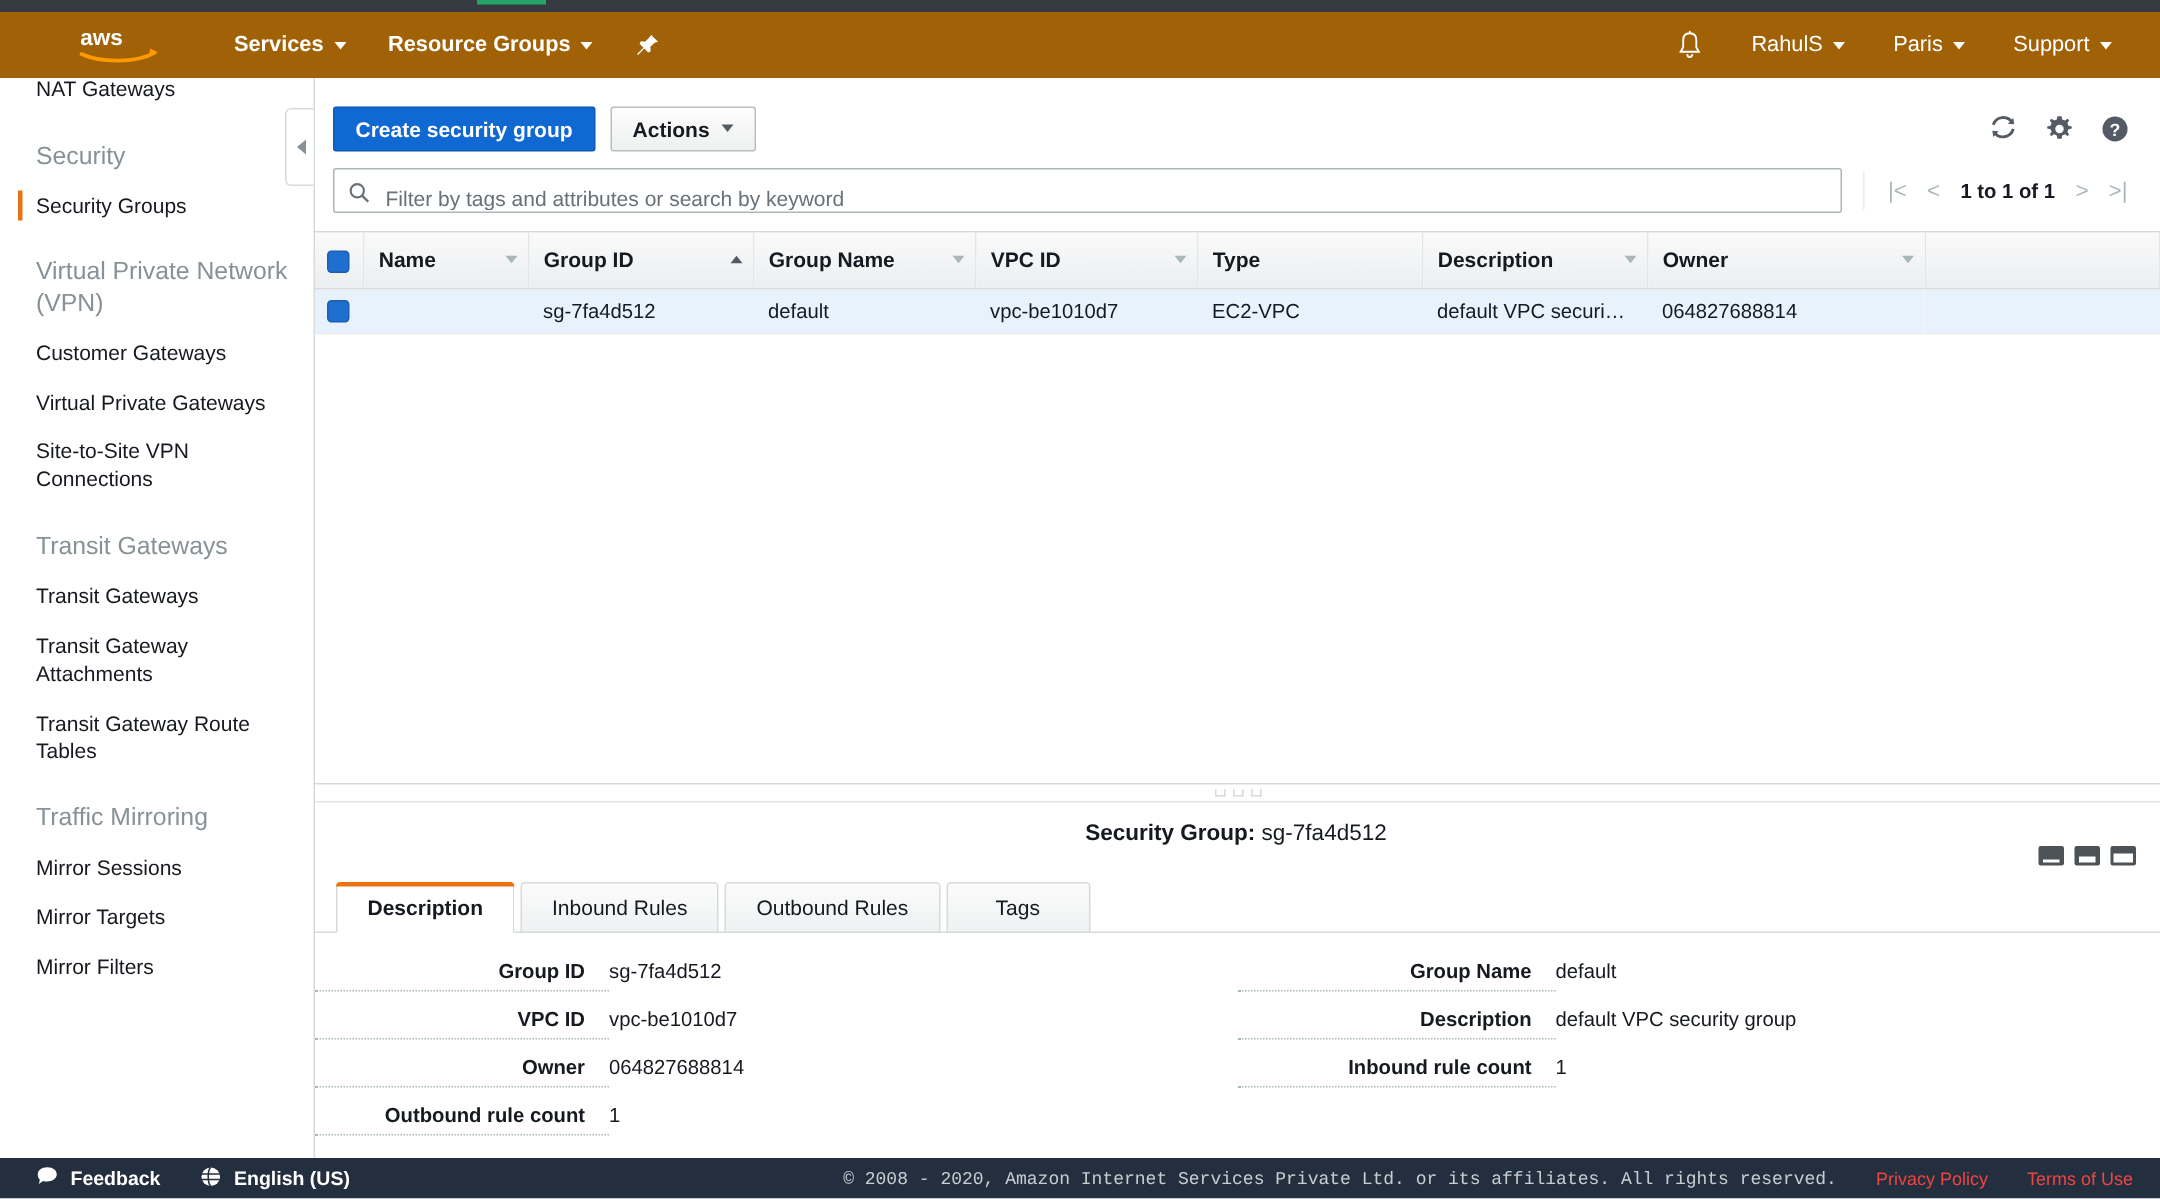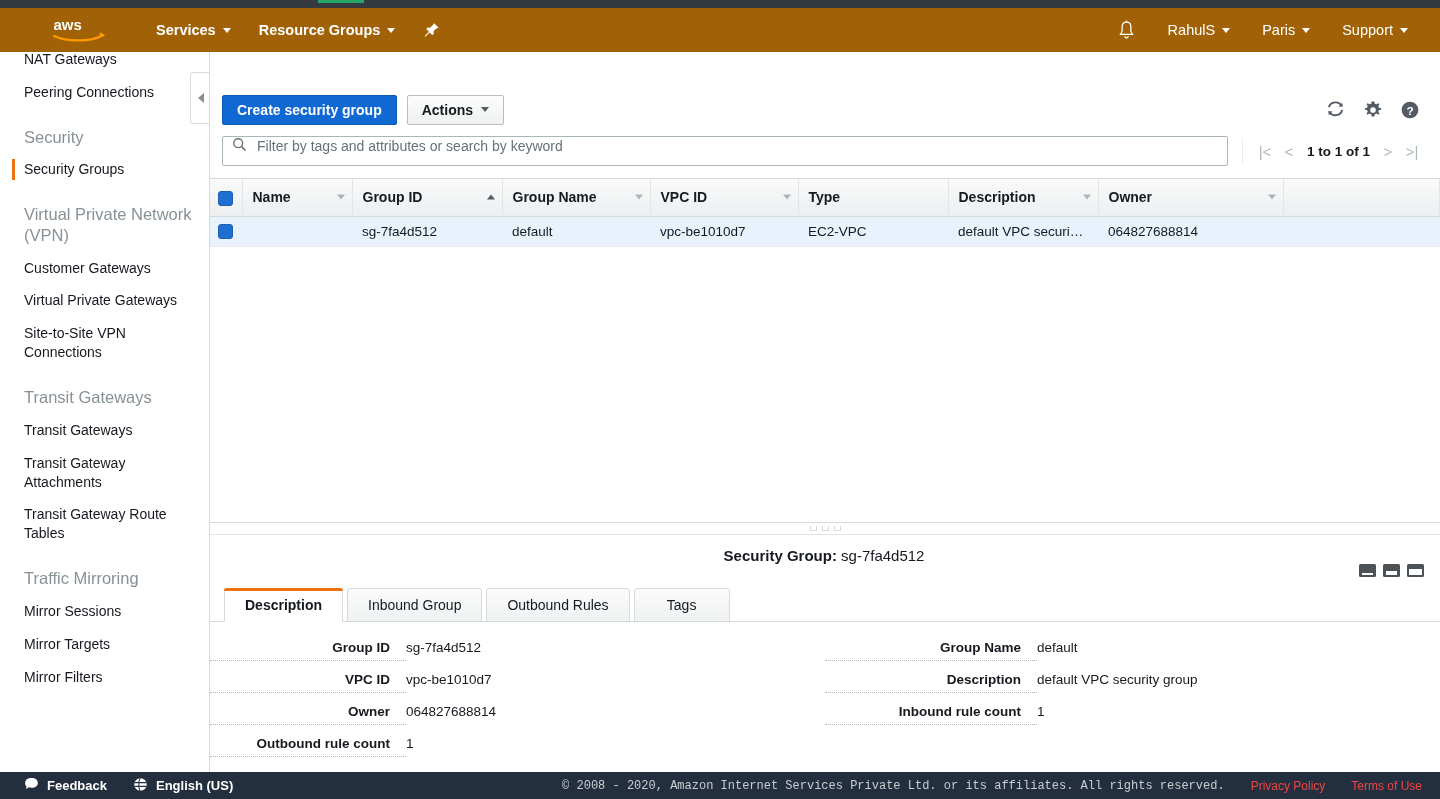--- a/index.html
+++ b/index.html
@@ -112,21 +112,20 @@
   .main {
     flex: 1 1 auto; min-width: 0;
     display: flex; flex-direction: column;
     background: #fff;
   }
 
   .toolbar {
     display: flex; align-items: center;
     padding: 13px 16px 0 12px;
     height: 54px;
-    margin-top: 24px;
   }
   .btn {
     font-family: "Liberation Sans", sans-serif;
     font-size: 14px; font-weight: bold;
     border-radius: 2px;
     padding: 0 14px; height: 30px;
     display: inline-flex; align-items: center; gap: 8px;
     cursor: pointer; white-space: nowrap;
   }
   .btn-primary {
@@ -151,21 +150,21 @@
     display: flex; align-items: center;
     padding: 0 16px 0 12px;
     height: 42px;
   }
   .filter-box {
     flex: 1 1 auto; min-width: 0;
     height: 30px;
     background: #fff;
     border: 1px solid #aab7b8;
     border-radius: 2px;
-    display: flex; align-items: flex-start;
+    display: flex; align-items: flex-end;
     padding: 0 9px;
     gap: 8px;
   }
   .filter-box input {
     border: none; outline: none; flex: 1 1 auto;
     font-size: 14px; font-family: "Liberation Sans", sans-serif;
     color: #16191f; background: transparent;
   }
   .filter-box input::placeholder { color: #687078; }
   .pager {
@@ -386,21 +385,20 @@
       <span class="caret"></span>
     </div>
   </div>
 </div>
 
 <div class="body-wrap">
 
   <div class="sidebar">
     <div class="side-scroll" id="sidebar-list">
         <div class="side-link clipped">NAT Gateways</div>
-        <div class="side-link">Peering Connections</div>
         <div class="side-head">Security</div>
         <div class="side-link active">Security Groups</div>
         <div class="side-head">Virtual Private Network (VPN)</div>
         <div class="side-link">Customer Gateways</div>
         <div class="side-link">Virtual Private Gateways</div>
         <div class="side-link">Site-to-Site VPN Connections</div>
         <div class="side-head">Transit Gateways</div>
         <div class="side-link">Transit Gateways</div>
         <div class="side-link">Transit Gateway Attachments</div>
         <div class="side-link">Transit Gateway Route Tables</div>
@@ -530,21 +528,21 @@
               <i></i>
             </span>
           <span class="ptog t3">
               <i></i>
             </span>
         </div>
       </div>
 
       <div class="tabs" id="detail-tabs">
           <div class="tab active"><span>Description</span></div>
-          <div class="tab"><span>Inbound Group</span></div>
+          <div class="tab"><span>Inbound Rules</span></div>
           <div class="tab"><span>Outbound Rules</span></div>
           <div class="tab"><span>Tags</span></div>
         </div>
 
       <div class="detail-body">
         <div class="dcol left" id="fields-left">
             <div class="drow">
               <div class="dlabel">Group ID</div>
               <div class="dvalue">sg-7fa4d512</div>
             </div>

